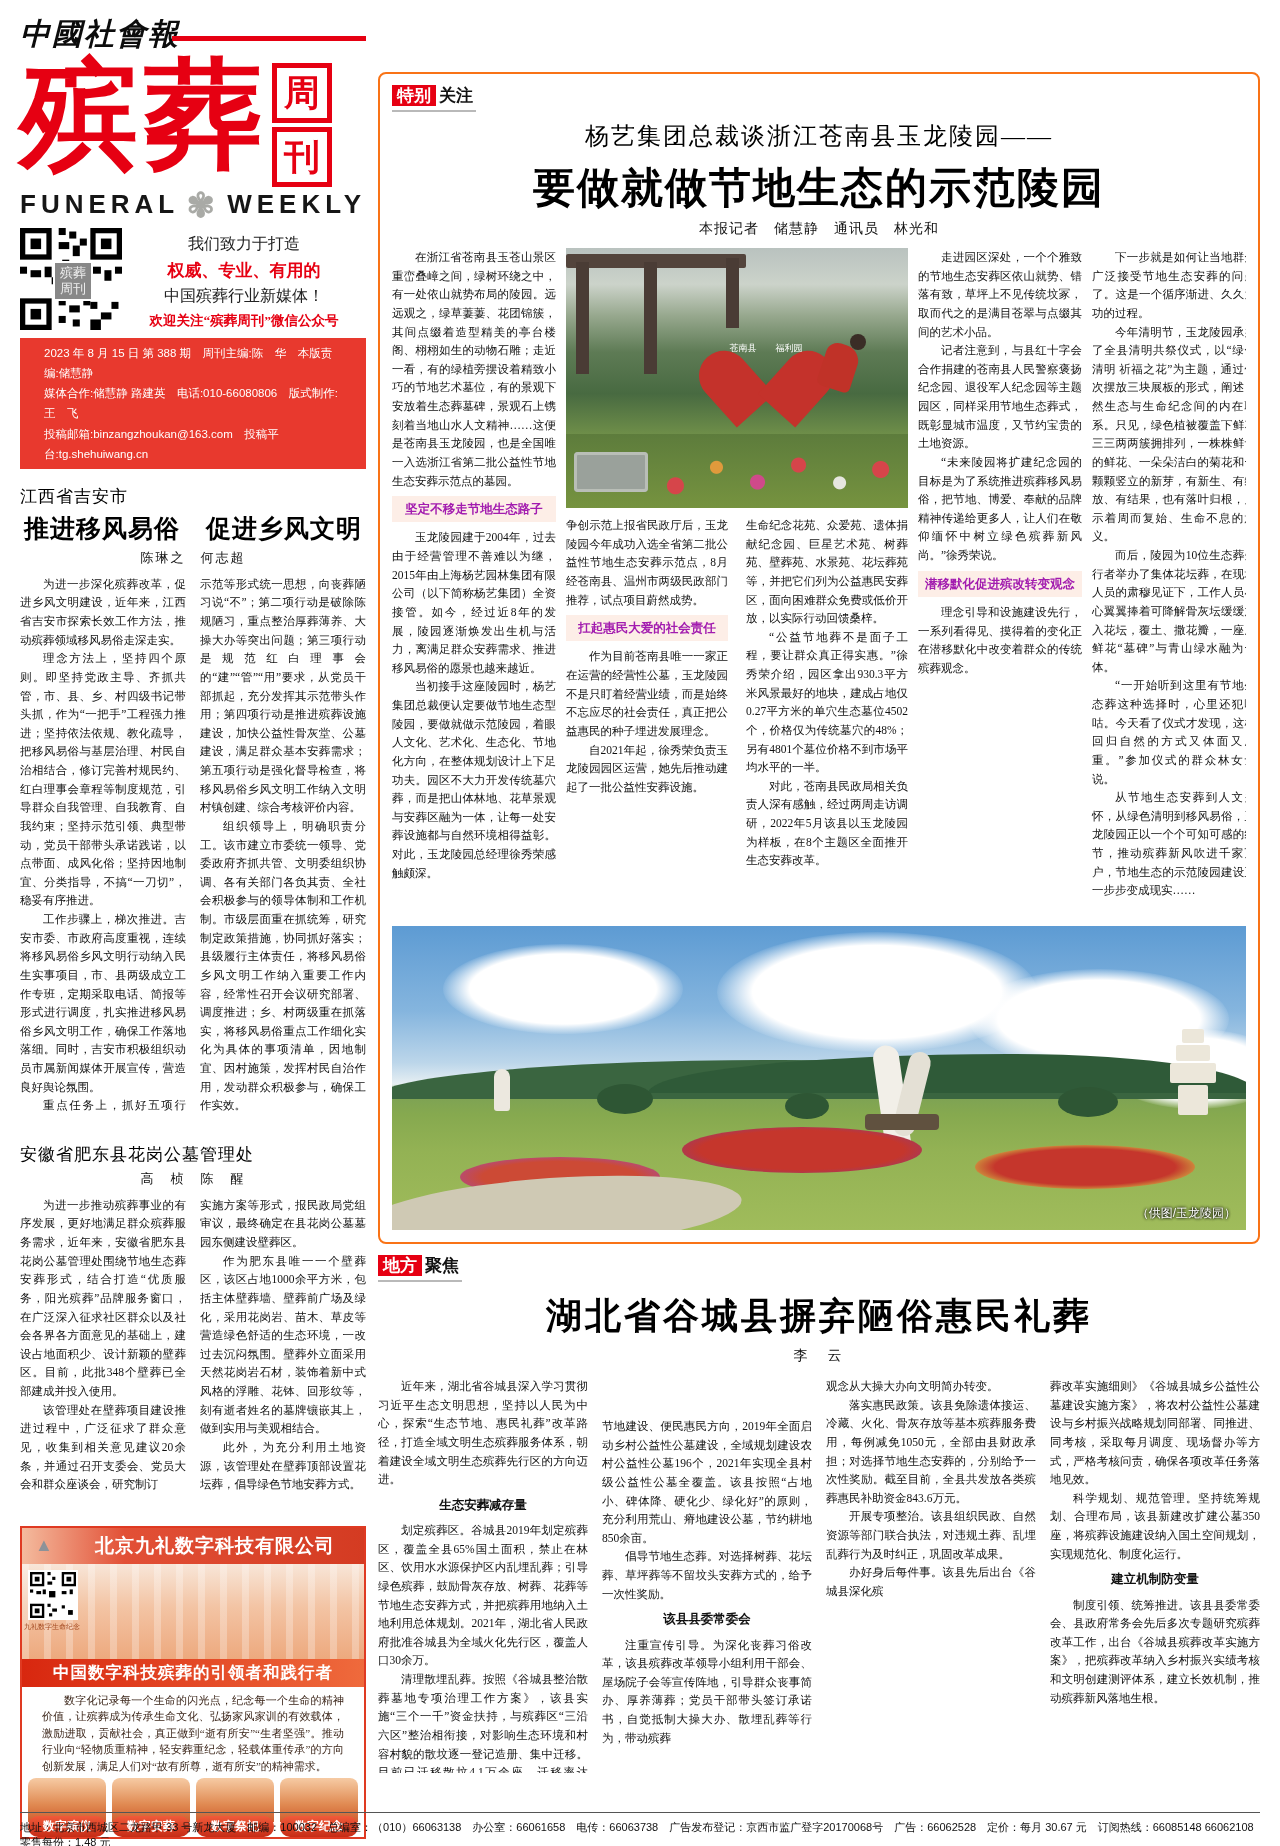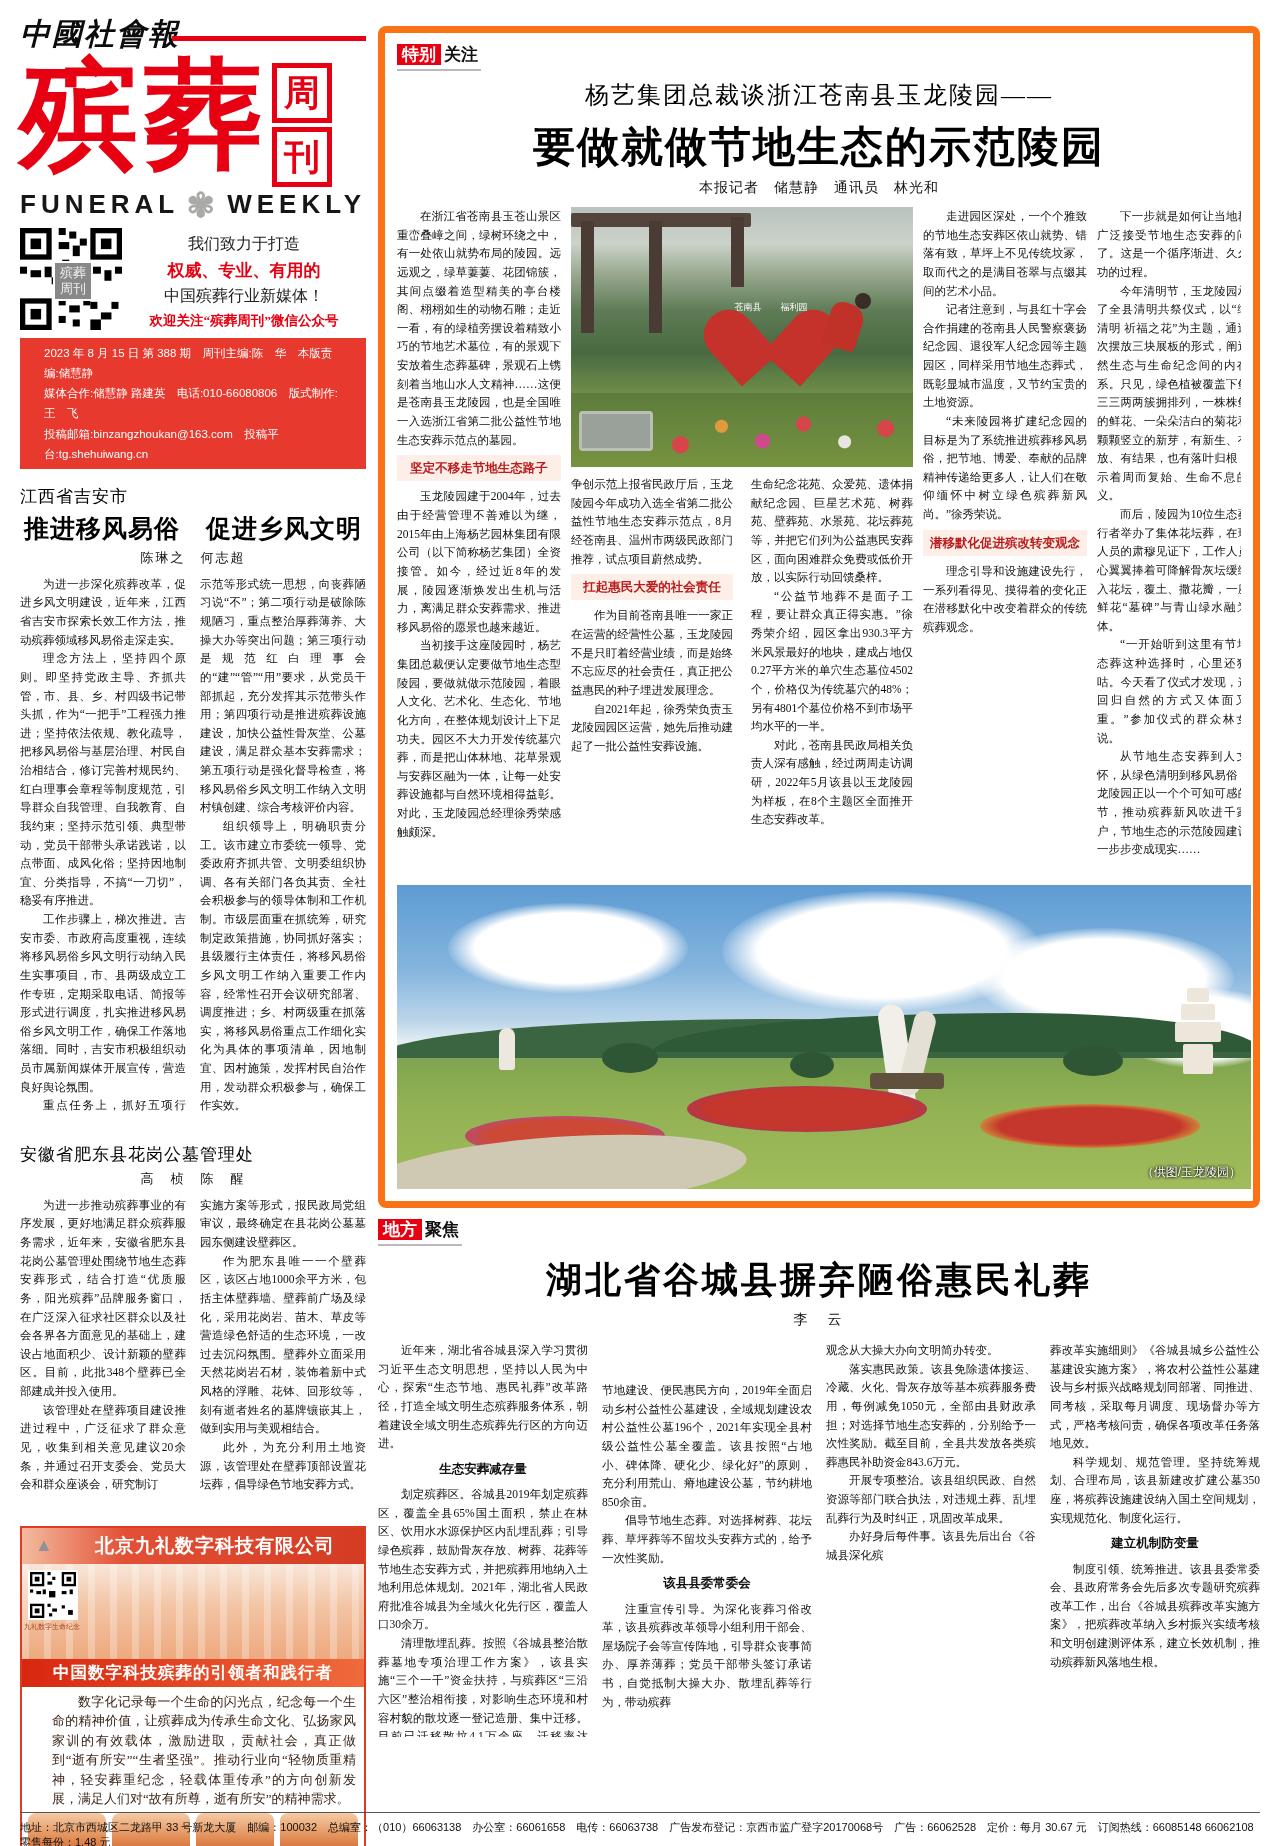--- a/index.html
+++ b/index.html
@@ -42,44 +42,44 @@
   .ad-head{display:flex;align-items:center;height:36px;
            background:linear-gradient(90deg,#f4bb9e 0%,#e25036 30%,#d43b22 100%);}
   .ad-logo{width:44px;text-align:center;font-size:18px;color:#8d9298;}
   .ad-company{flex:1;text-align:center;color:#fff;font-weight:bold;font-size:19px;letter-spacing:1px;}
   .ad-photo{position:relative;height:95px;background:linear-gradient(180deg,#f8e6d8 0%,#f3c4a4 45%,#eda97e 100%);}
   .ad-photo-streaks{position:absolute;inset:0;background:repeating-linear-gradient(90deg,rgba(255,255,255,.28) 0 7px,rgba(0,0,0,0) 7px 22px);}
   .ad-qr{position:absolute;left:6px;top:6px;width:46px;height:46px;background:#fff;padding:2px;}
   .ad-qr-cap{position:absolute;left:2px;top:58px;width:70px;font-size:7px;color:#a34a22;}
   .ad-ribbon{position:relative;height:28px;background:linear-gradient(90deg,#d8270f,#ef6a3c);
              color:#fff;font-weight:bold;font-size:16.5px;display:flex;align-items:center;justify-content:center;letter-spacing:1px;}
-  .ad-body{padding:5px 8px 4px;font-size:13px;line-height:1.5;color:#3a2418;text-align:justify;text-indent:2em;
-           font-family:"Liberation Serif",serif;margin-left:22px;}
+  .ad-body{padding:5px 20px 4px;font-size:11px;line-height:1.5;color:#3a2418;text-align:justify;text-indent:2em;
+           font-family:"Liberation Serif",serif;}
   .ad-thumbs{display:flex;gap:6px;padding:0 6px;}
   .ad-item{flex:1;}
   .ad-thumb{height:44px;border-radius:8px 8px 0 0;background:linear-gradient(180deg,#f6cba4,#e08a52 60%,#cf5c2e);}
   .ad-pill{background:linear-gradient(180deg,#f05a3a,#c62c16);color:#fff;border-radius:10px;font-size:12px;
            font-weight:bold;text-align:center;padding:2px 0;margin-top:-6px;position:relative;}
   
   .rightcol{position:absolute;left:378px;top:26px;width:882px;}
-  .mainbox{border:7px solid #f97316;border-radius:8px;padding:10px 12px 12px;}
+  .mainbox{border:2px solid #f97316;border-radius:8px;padding:10px 12px 12px;margin-top:46px;}
   .badge-row{display:inline-block;border-bottom:2px solid #b9b9b9;padding-bottom:3px;}
   .badge-red{background:#e60012;color:#fff;font-weight:bold;font-size:17px;padding:1px 5px;font-family:"Liberation Sans",sans-serif;}
   .badge-black{color:#111;font-weight:bold;font-size:17px;padding:1px 3px;font-family:"Liberation Sans",sans-serif;}
   .m-kicker{font-size:24px;text-align:center;letter-spacing:2px;margin-top:8px;color:#000;}
   .m-head{font-size:42px;font-weight:bold;text-align:center;letter-spacing:2px;color:#000;margin:8px 0 4px;
           font-family:"Liberation Sans",sans-serif;}
   .m-byline{font-size:14px;text-align:center;margin-bottom:10px;letter-spacing:1px;}
   .m-body{display:flex;gap:10px;height:668px;overflow:hidden;}
   .mcol{width:164px;flex:none;font-size:11.5px;line-height:1.62;text-align:justify;}
   .mcol p,.mmidcols p{margin:0;text-indent:2em;}
   .mmid{width:342px;flex:none;}
   .mmidcols{display:flex;gap:18px;height:398px;overflow:hidden;font-size:11.5px;line-height:1.62;text-align:justify;}
   .mmidcols>div{flex:1;}
-  .redsub{background:#fdeee7;color:#b91c1c;font-weight:bold;font-size:12.5px;text-align:center;
+  .redsub{background:#fdeee7;color:#a21caf;font-weight:bold;font-size:12.5px;text-align:center;
           padding:3px 0;margin:6px 0;text-indent:0;font-family:"Liberation Sans",sans-serif;}
   
   .photo1{position:relative;width:342px;height:260px;margin-bottom:8px;overflow:hidden;
     background:linear-gradient(180deg,#b9c2bf 0%,#ccd3ca 14%,#97a88e 26%,#5e7b55 40%,#486a41 56%,#6f8f49 72%,#8aa64e 85%,#a3b35a 100%);}
   .p1-beam{position:absolute;left:0;top:6px;width:180px;height:14px;background:#53443c;border-radius:2px;}
   .p1-pill{position:absolute;top:14px;width:13px;height:112px;background:#4a3c35;}
   .p1-heart{position:absolute;left:150px;top:74px;width:100px;height:84px;}
   .p1-heart:before,.p1-heart:after{content:"";position:absolute;top:0;width:50px;height:72px;background:#c4322b;border-radius:50px 50px 0 0;}
   .p1-heart:before{left:8px;transform:rotate(-42deg);transform-origin:100% 100%;}
   .p1-heart:after{left:42px;transform:rotate(42deg);transform-origin:0 100%;}

